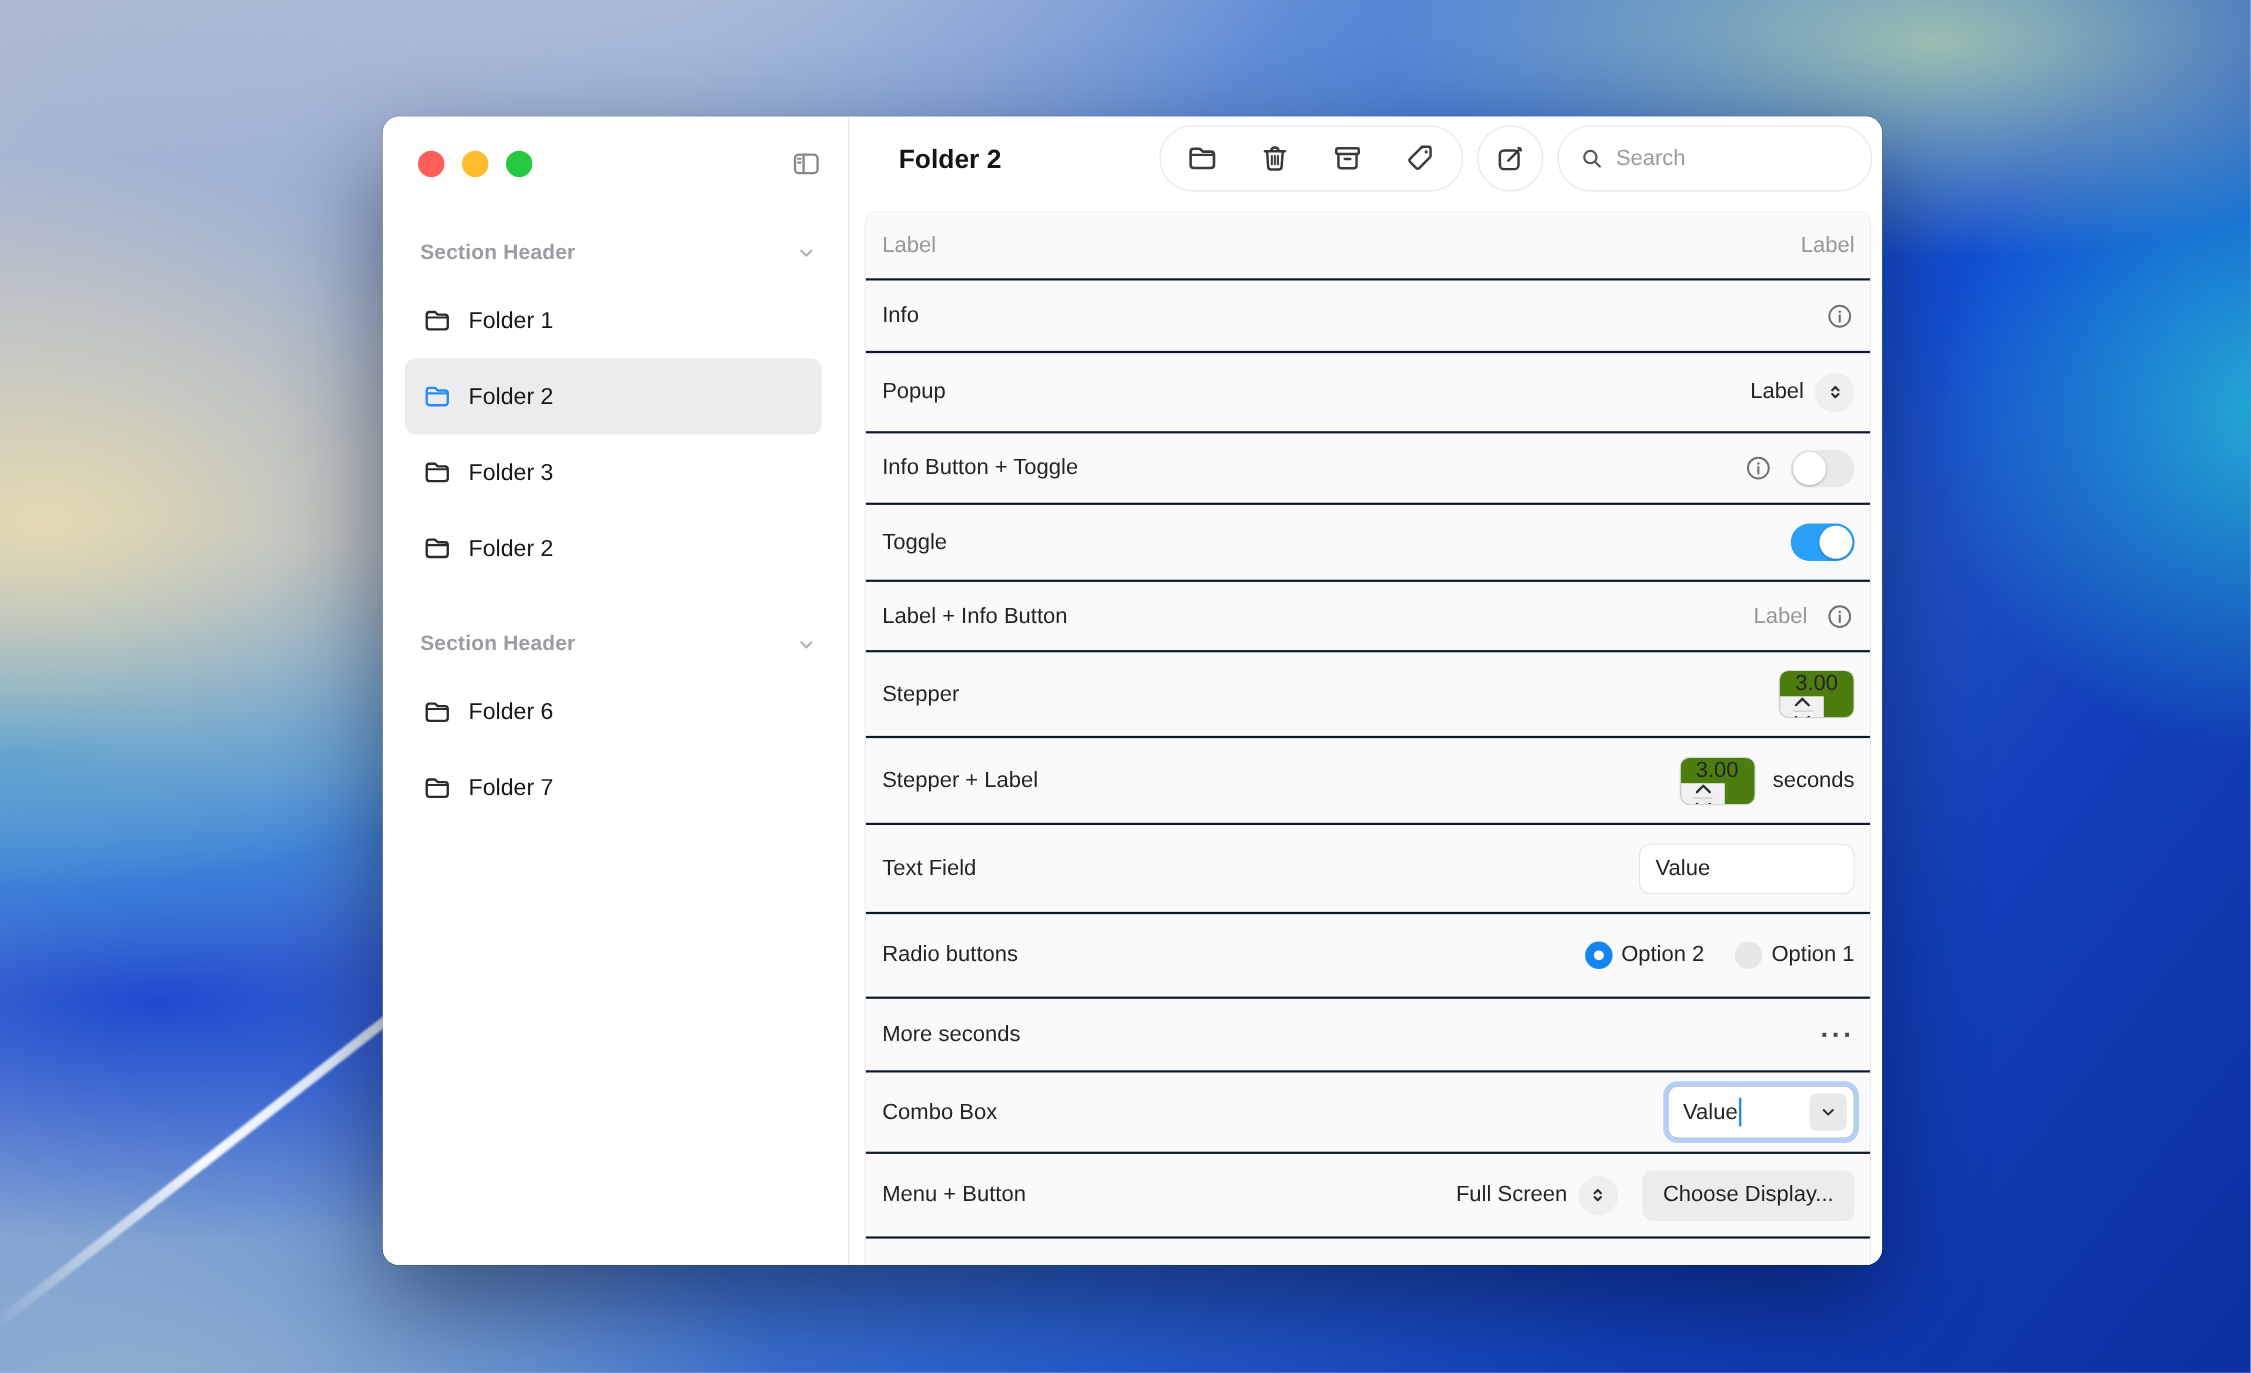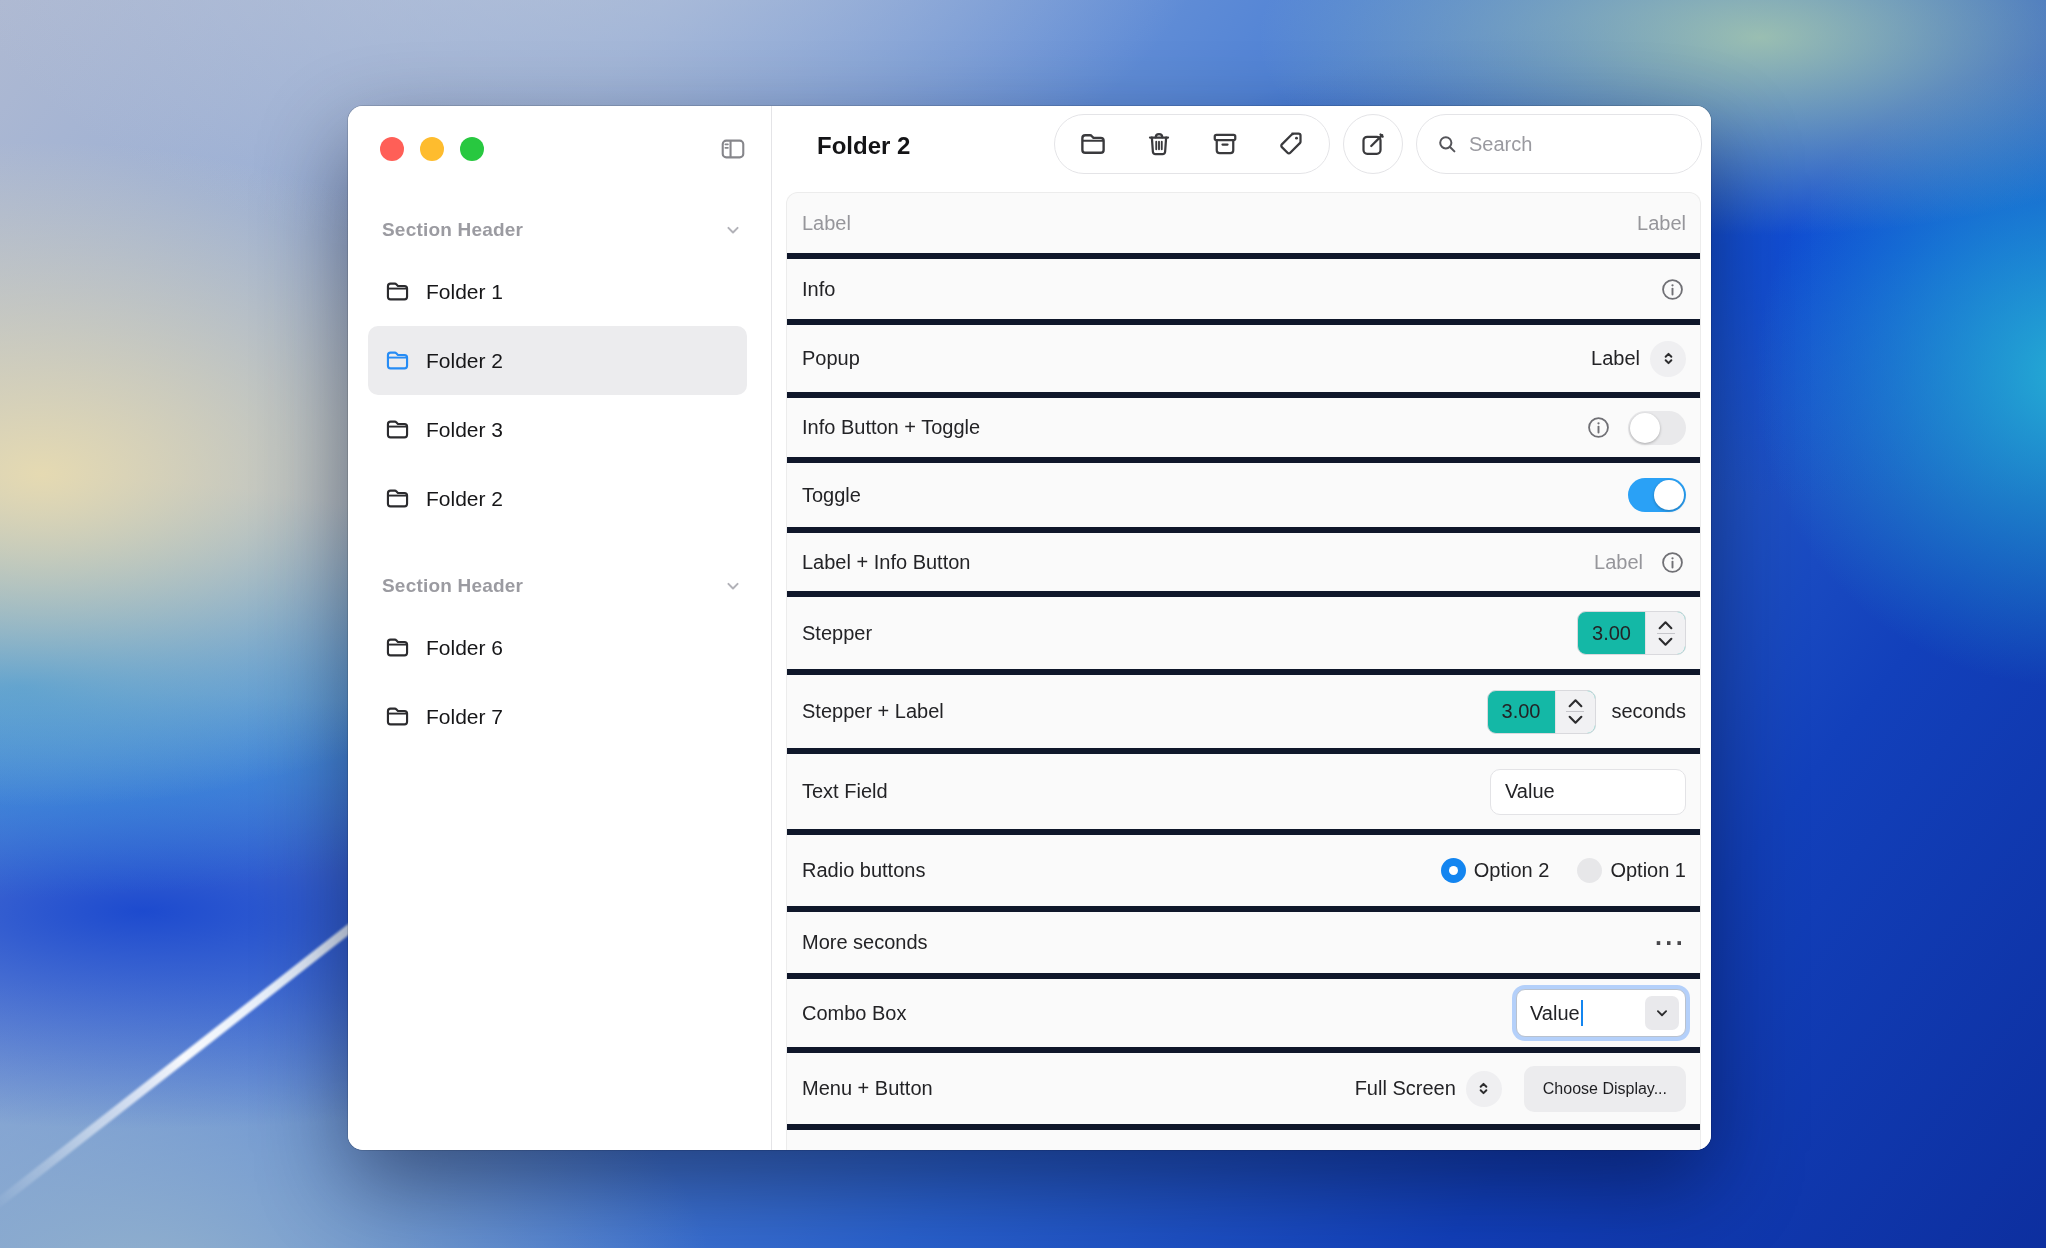--- a/index.html
+++ b/index.html
@@ -58,21 +58,21 @@
   .searchbox { display:flex; align-items:center; gap:10px; width:286px; height:60px;
     border:1px solid #e4e4e7; border-radius:30px; background:#fff; padding:0 18px; }
   .searchbox svg { width:24px; height:24px; color:#55555a; flex:0 0 24px; }
   .searchbox input { border:none; outline:none; flex:1; font-size:20px; color:#1c1c1e;
     font-family:"Liberation Sans",sans-serif; background:transparent; }
   .searchbox input::placeholder { color:#9a9aa0; }
 
   .panel { position:absolute; left:14px; right:10px; top:86px; height:985px;
     background:#fafafa; border:1px solid rgba(0,0,0,.055); border-radius:12px; overflow:hidden; }
   .row { display:flex; align-items:center; justify-content:space-between;
-    padding:0 14px 0 15px; border-top:6px solid #0f172a; }
+    padding:0 14px 0 15px; border-top:2px solid #0f172a; }
   .row:first-child { border-top:none; }
   .h60{height:60px}.h64{height:64px}.h65{height:65px}.h66{height:66px}.h67{height:67px}
   .h70{height:70px}.h73{height:73px}.h74{height:74px}.h77{height:77px}.h78{height:78px}
   .h79{height:79px}.h81{height:81px}
   .rlabel { font-size:20px; color:#232326; }
   .muted { color:#96969b !important; }
   .rright { display:flex; align-items:center; }
   .valtext { font-size:20px; color:#232326; }
 
   .info-ic { width:27px; height:27px; color:#707075; }
@@ -81,21 +81,21 @@
   .circ36 svg { width:19px; height:19px; }
 
   .switch { position:relative; width:58px; height:34px; border-radius:17px; }
   .switch.on { background:#2aa1f6; }
   .switch.off { background:#e9e9eb; }
   .knob { position:absolute; top:2px; width:30px; height:30px; border-radius:50%;
     background:#fff; box-shadow:0 1px 3px rgba(0,0,0,.28); }
   .switch.on .knob { right:2px; } .switch.off .knob { left:2px; }
 
   .stepper { display:flex; align-items:stretch; height:44px; border:1px solid #d9d9dd;
-    border-radius:9px; overflow:hidden; background:#14b8a6; }
+    border-radius:9px; overflow:hidden; background:#4d7c0f;flex-direction:column; }
   .stp-val { display:flex; align-items:center; padding:0 14px; font-size:20px; color:#232326; min-width:64px; }
   .stp-arrows { width:40px; background:#f1f1f3; border-left:1px solid #e2e2e5;
     display:flex; flex-direction:column; align-items:center; justify-content:center; color:#2c2c2e; }
   .stp-arrows svg { width:17px; height:11px; }
   .stp-div { width:18px; height:1px; background:#c6c6cb; margin:2px 0; }
 
   .textfield { width:196px; height:46px; border:1px solid #e3e3e6; border-radius:10px;
     background:#fff; display:flex; align-items:center; padding:0 14px;
     font-size:20px; color:#232326; }
 
@@ -112,21 +112,21 @@
   .combo { position:relative; display:flex; align-items:center; width:170px; height:48px;
     background:#fff; border:1px solid #b9c2cf; border-radius:9px;
     box-shadow:0 0 0 4px rgba(110,165,250,.5); padding:0 6px 0 13px; }
   .combo-text { flex:1; font-size:20px; color:#232326; display:flex; align-items:center; }
   .caret { width:2.5px; height:26px; background:#1385f0; margin-left:1px; }
   .combo-btn { width:34px; height:34px; border-radius:7px; background:#e9e9ec;
     display:flex; align-items:center; justify-content:center; color:#2c2c2e; }
   .combo-btn svg { width:18px; height:18px; }
 
   .gray-btn { height:46px; padding:0 19px; background:#ececee; border-radius:10px;
-    display:flex; align-items:center; font-size:16px; color:#1f1f22; }
+    display:flex; align-items:center; font-size:20px; color:#1f1f22; }
   .gap10{width:10px}.gap16{width:16px}.gap22{width:22px}
   svg { display:block; }
 </style>
 </head>
 <body>
 
 <svg width="0" height="0" style="position:absolute">
   <defs>
     <symbol id="i-folder" viewBox="0 0 24 24">
       <path d="M3.5 9 V7.3 C3.5 6 4.5 5 5.8 5 h3.8 c.5 0 1 .2 1.3.6 L12.4 7.1 h5.8 c1.3 0 2.3 1 2.3 2.3 v7.3 c0 1.3-1 2.3-2.3 2.3 H5.8 c-1.3 0-2.3-1-2.3-2.3 Z" fill="none" stroke="currentColor" stroke-width="1.9" stroke-linejoin="round"></path>

